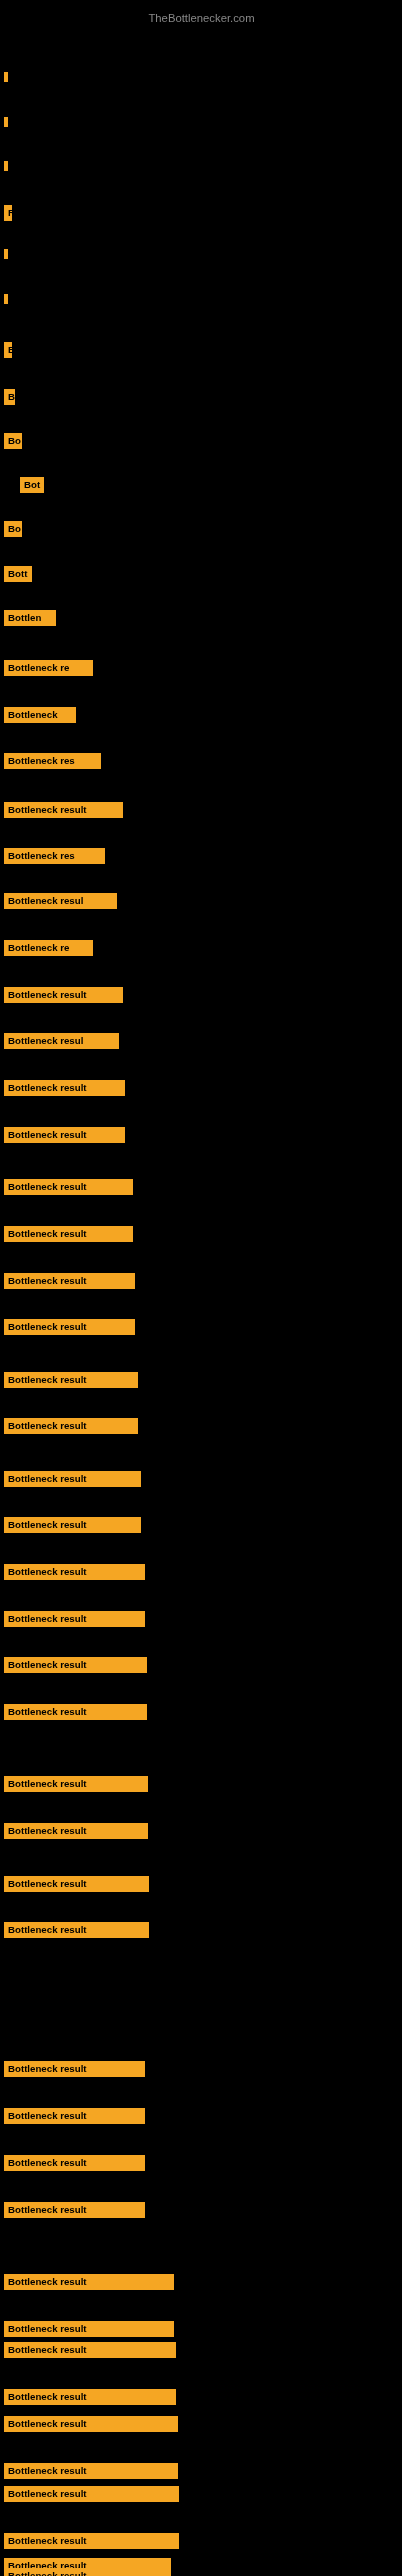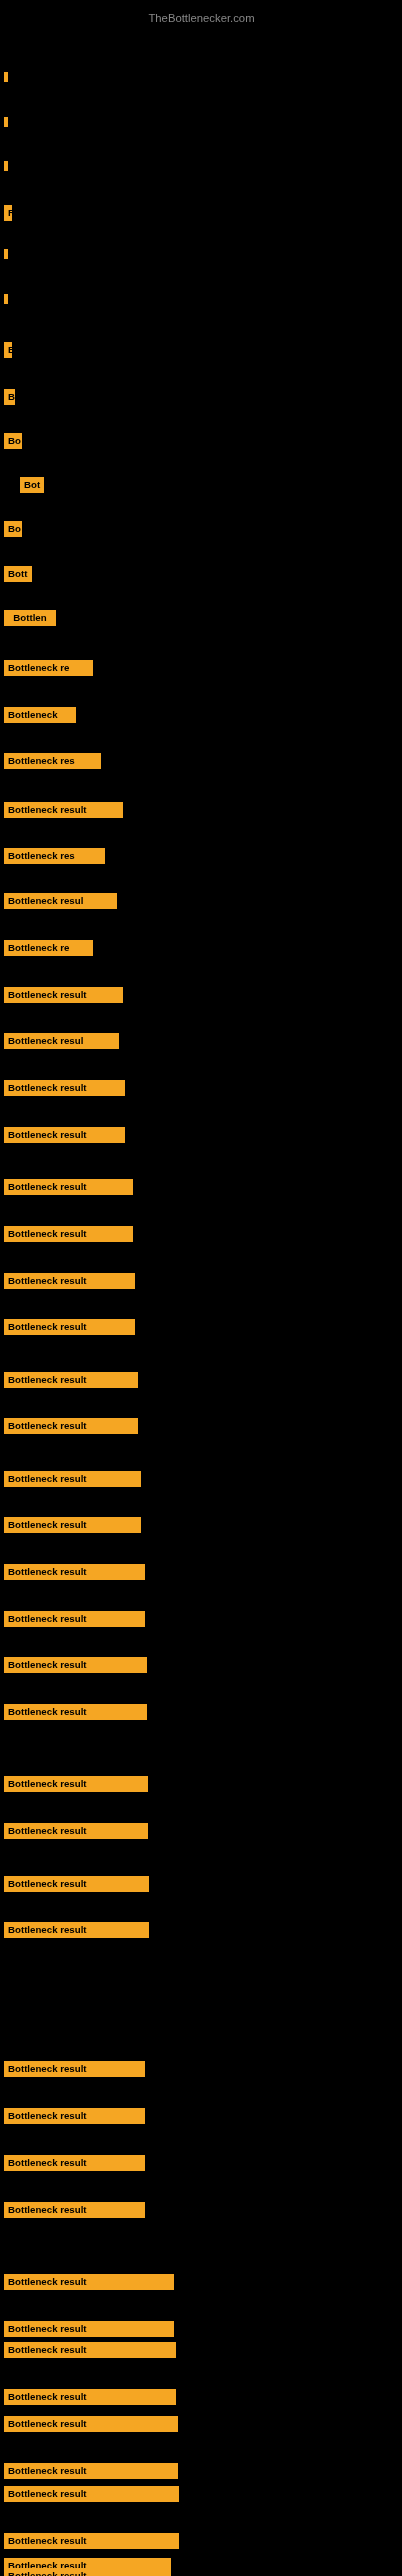--- a/index.html
+++ b/index.html
@@ -71,21 +71,21 @@
     <div style="position: absolute; top: 453px; left: 0px; right: 0px; display: flex; align-items: center; padding-left: 20px;">
       <div style="background-color: rgb(245, 166, 35); color: rgb(0, 0, 0); font-size: 9.7px; font-weight: bold; padding: 2.4px 4px; white-space: nowrap; display: inline-block; min-width: 24px; width: 24px; overflow: hidden;">Bot</div>
     </div>
     <div style="position: absolute; top: 497px; left: 0px; right: 0px; display: flex; align-items: center; padding-left: 4px;">
       <div style="background-color: rgb(245, 166, 35); color: rgb(0, 0, 0); font-size: 9.7px; font-weight: bold; padding: 2.4px 4px; white-space: nowrap; display: inline-block; min-width: 17.7px; width: 17.7px; overflow: hidden;">Bo</div>
     </div>
     <div style="position: absolute; top: 542px; left: 0px; right: 0px; display: flex; align-items: center; padding-left: 4px;">
       <div style="background-color: rgb(245, 166, 35); color: rgb(0, 0, 0); font-size: 9.7px; font-weight: bold; padding: 2.4px 4px; white-space: nowrap; display: inline-block; min-width: 28px; width: 28px; overflow: hidden;">Bott</div>
     </div>
     <div style="position: absolute; top: 586px; left: 0px; right: 0px; display: flex; align-items: center; padding-left: 4px;">
-      <div style="background-color: rgb(245, 166, 35); color: rgb(0, 0, 0); font-size: 9.7px; font-weight: bold; padding: 2.4px 4px; white-space: nowrap; display: inline-block; min-width: 52px; width: 52px; overflow: hidden; text-align: center;">Bottlen</div>
+      <div style="background-color: rgb(245, 166, 35); color: rgb(0, 0, 0); font-size: 9.7px; font-weight: bold; padding: 2.4px 4px; white-space: nowrap; display: inline-block; min-width: 52px; width: 52px; overflow: hidden;">Bottlen</div>
     </div>
     <div style="position: absolute; top: 636px; left: 0px; right: 0px; display: flex; align-items: center; padding-left: 4px;">
       <div style="background-color: rgb(245, 166, 35); color: rgb(0, 0, 0); font-size: 9.7px; font-weight: bold; padding: 2.4px 4px; white-space: nowrap; display: inline-block; min-width: 89px; width: 89px; overflow: hidden;">Bottleneck re</div>
     </div>
     <div style="position: absolute; top: 683px; left: 0px; right: 0px; display: flex; align-items: center; padding-left: 4px;">
       <div style="background-color: rgb(245, 166, 35); color: rgb(0, 0, 0); font-size: 9.7px; font-weight: bold; padding: 2.4px 4px; white-space: nowrap; display: inline-block; min-width: 72px; width: 72px; overflow: hidden;">Bottleneck</div>
     </div>
     <div style="position: absolute; top: 729px; left: 0px; right: 0px; display: flex; align-items: center; padding-left: 4px;">
       <div style="background-color: rgb(245, 166, 35); color: rgb(0, 0, 0); font-size: 9.7px; font-weight: bold; padding: 2.4px 4px; white-space: nowrap; display: inline-block; min-width: 97px; width: 97px; overflow: hidden;">Bottleneck res</div>
     </div>

